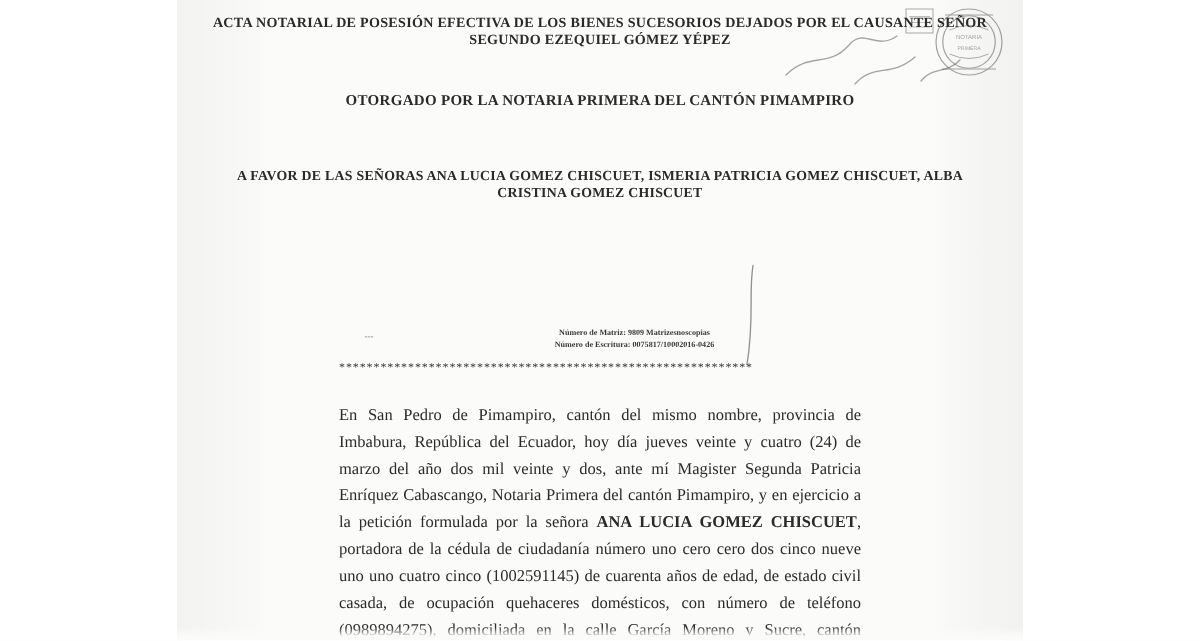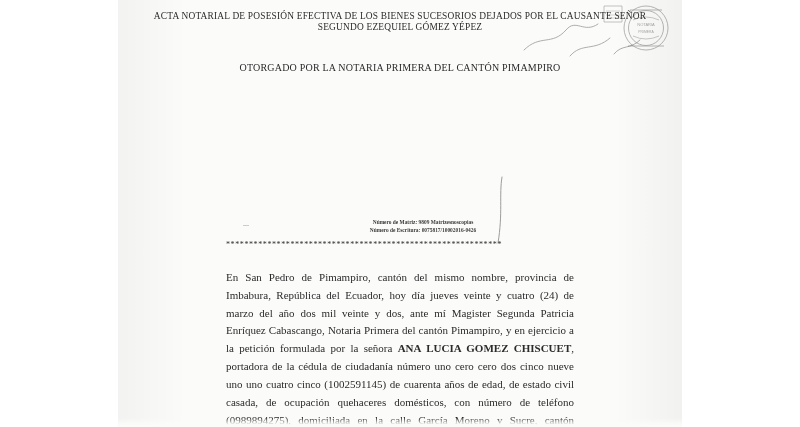--- a/index.html
+++ b/index.html
@@ -37,21 +37,21 @@
   .doc {
     position: absolute;
     left: 0; top: 0;
     width: 564px;
     height: 427px;
   }
   
   .blk {
     position: absolute;
     text-align: center;
-    font-weight: normal;
+    font-weight: bold;
     color: #2a2a2a;
     letter-spacing: 0.2px;
     line-height: 1.22;
     text-transform: uppercase;
     filter: blur(0.25px);
   }
   #title-main {
     left: 18px; top: 11px; width: 528px;
     font-size: 9.4px;
   }
@@ -183,20 +183,21 @@
             <path d="M52 52 C64 38, 76 48, 92 34"></path>
             <path d="M96 50 C104 40, 112 46, 122 36"></path>
           </g>
         </svg>
       </div>
 
       <div class="blk" id="title-main">ACTA NOTARIAL DE POSESIÓN EFECTIVA DE LOS BIENES SUCESORIOS DEJADOS POR EL CAUSANTE SEÑOR SEGUNDO EZEQUIEL GÓMEZ YÉPEZ</div>
 
       <div class="blk" id="granted-by">OTORGADO POR LA NOTARIA PRIMERA DEL CANTÓN PIMAMPIRO</div>
 
+      <div class="blk" id="in-favor">A FAVOR DE LAS SEÑORAS ANA LUCIA GOMEZ CHISCUET, ISMERIA PATRICIA GOMEZ CHISCUET, ALBA CRISTINA GOMEZ CHISCUET</div>
 
 
 
       <div id="margin-mark">---</div>
 
       <div class="stamp-lines">
         <div>Número de Matriz:  9809 Matrizesnoscopias</div>
         <div>Número de Escritura: 0075817/10002016-0426</div>
       </div>
 

